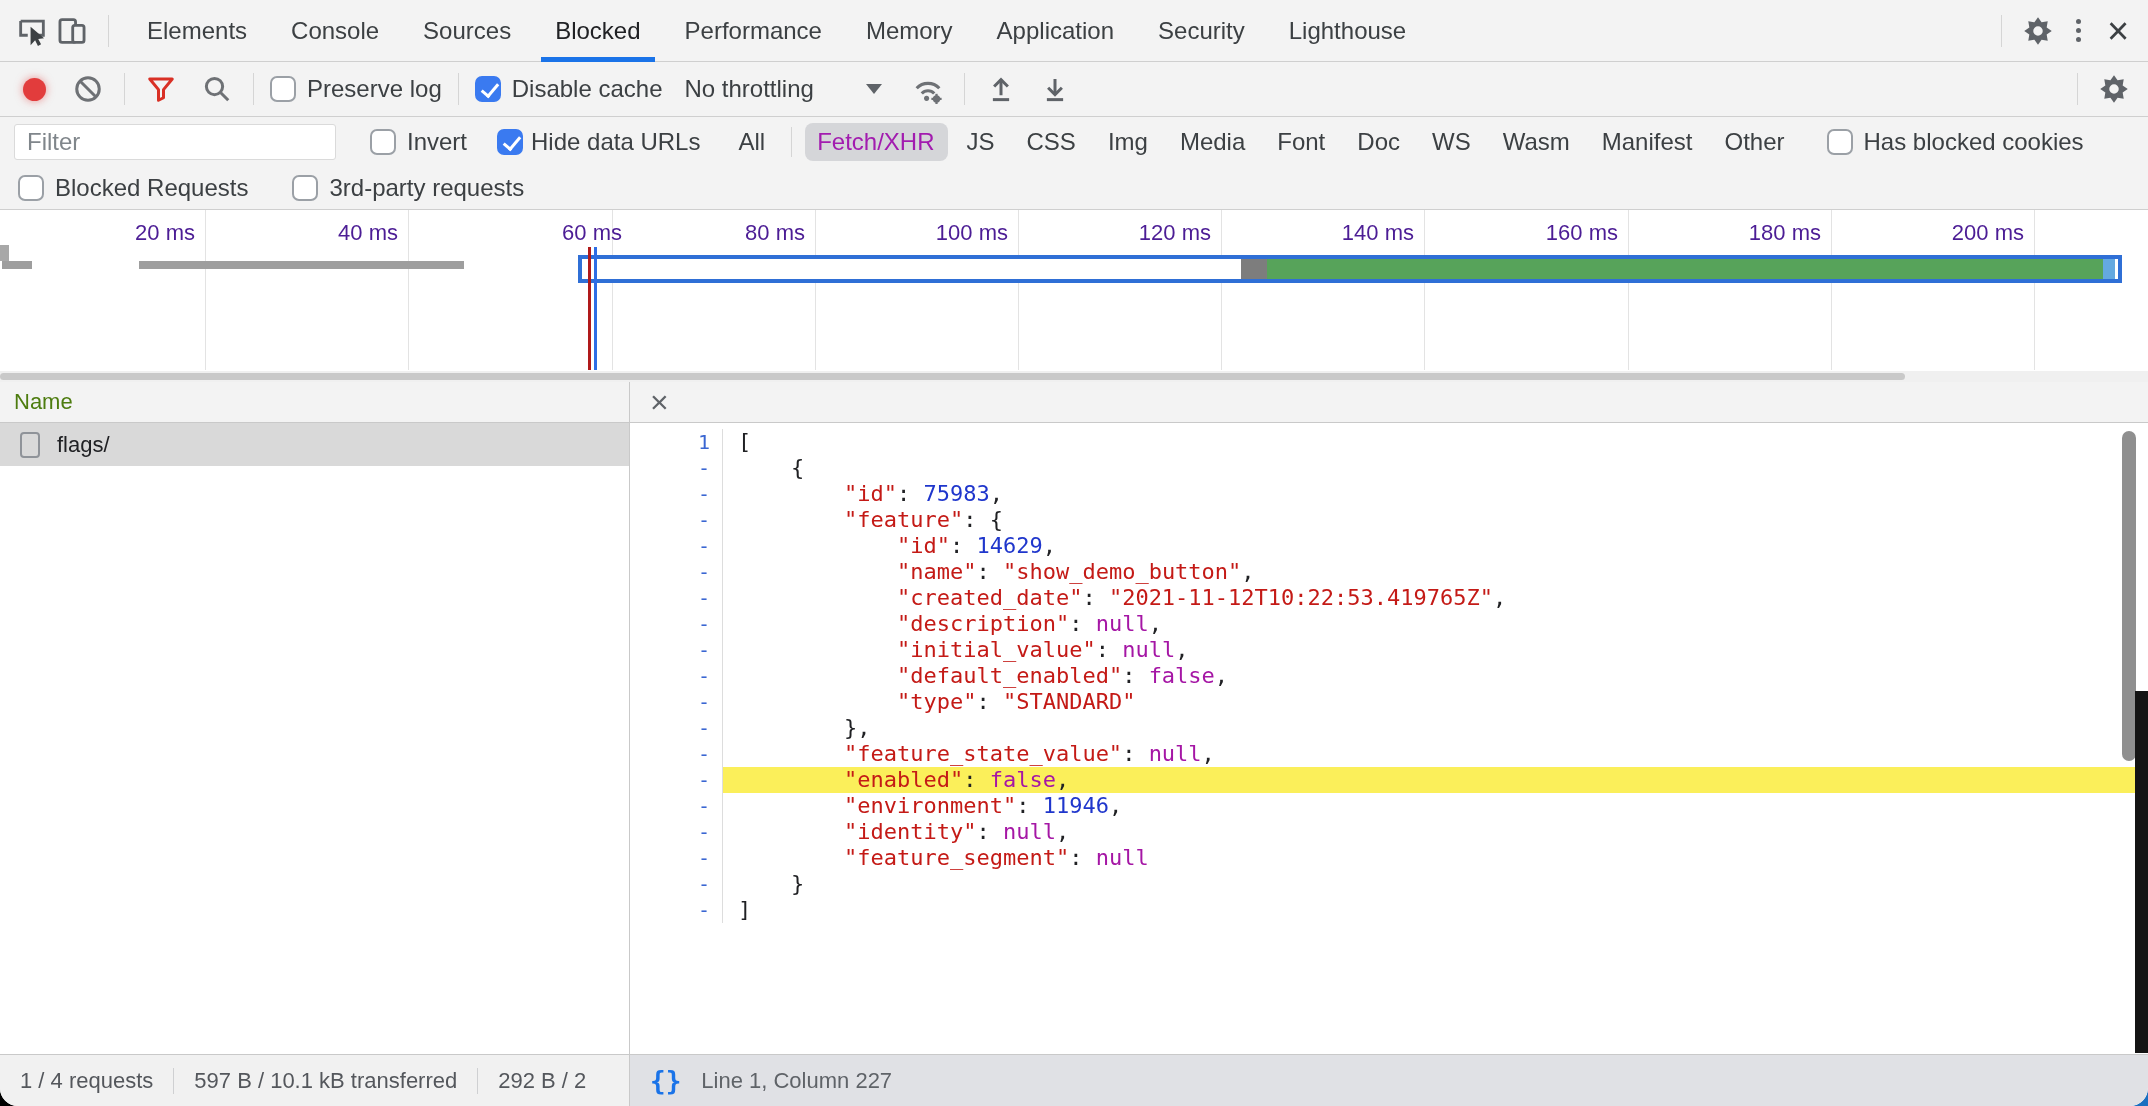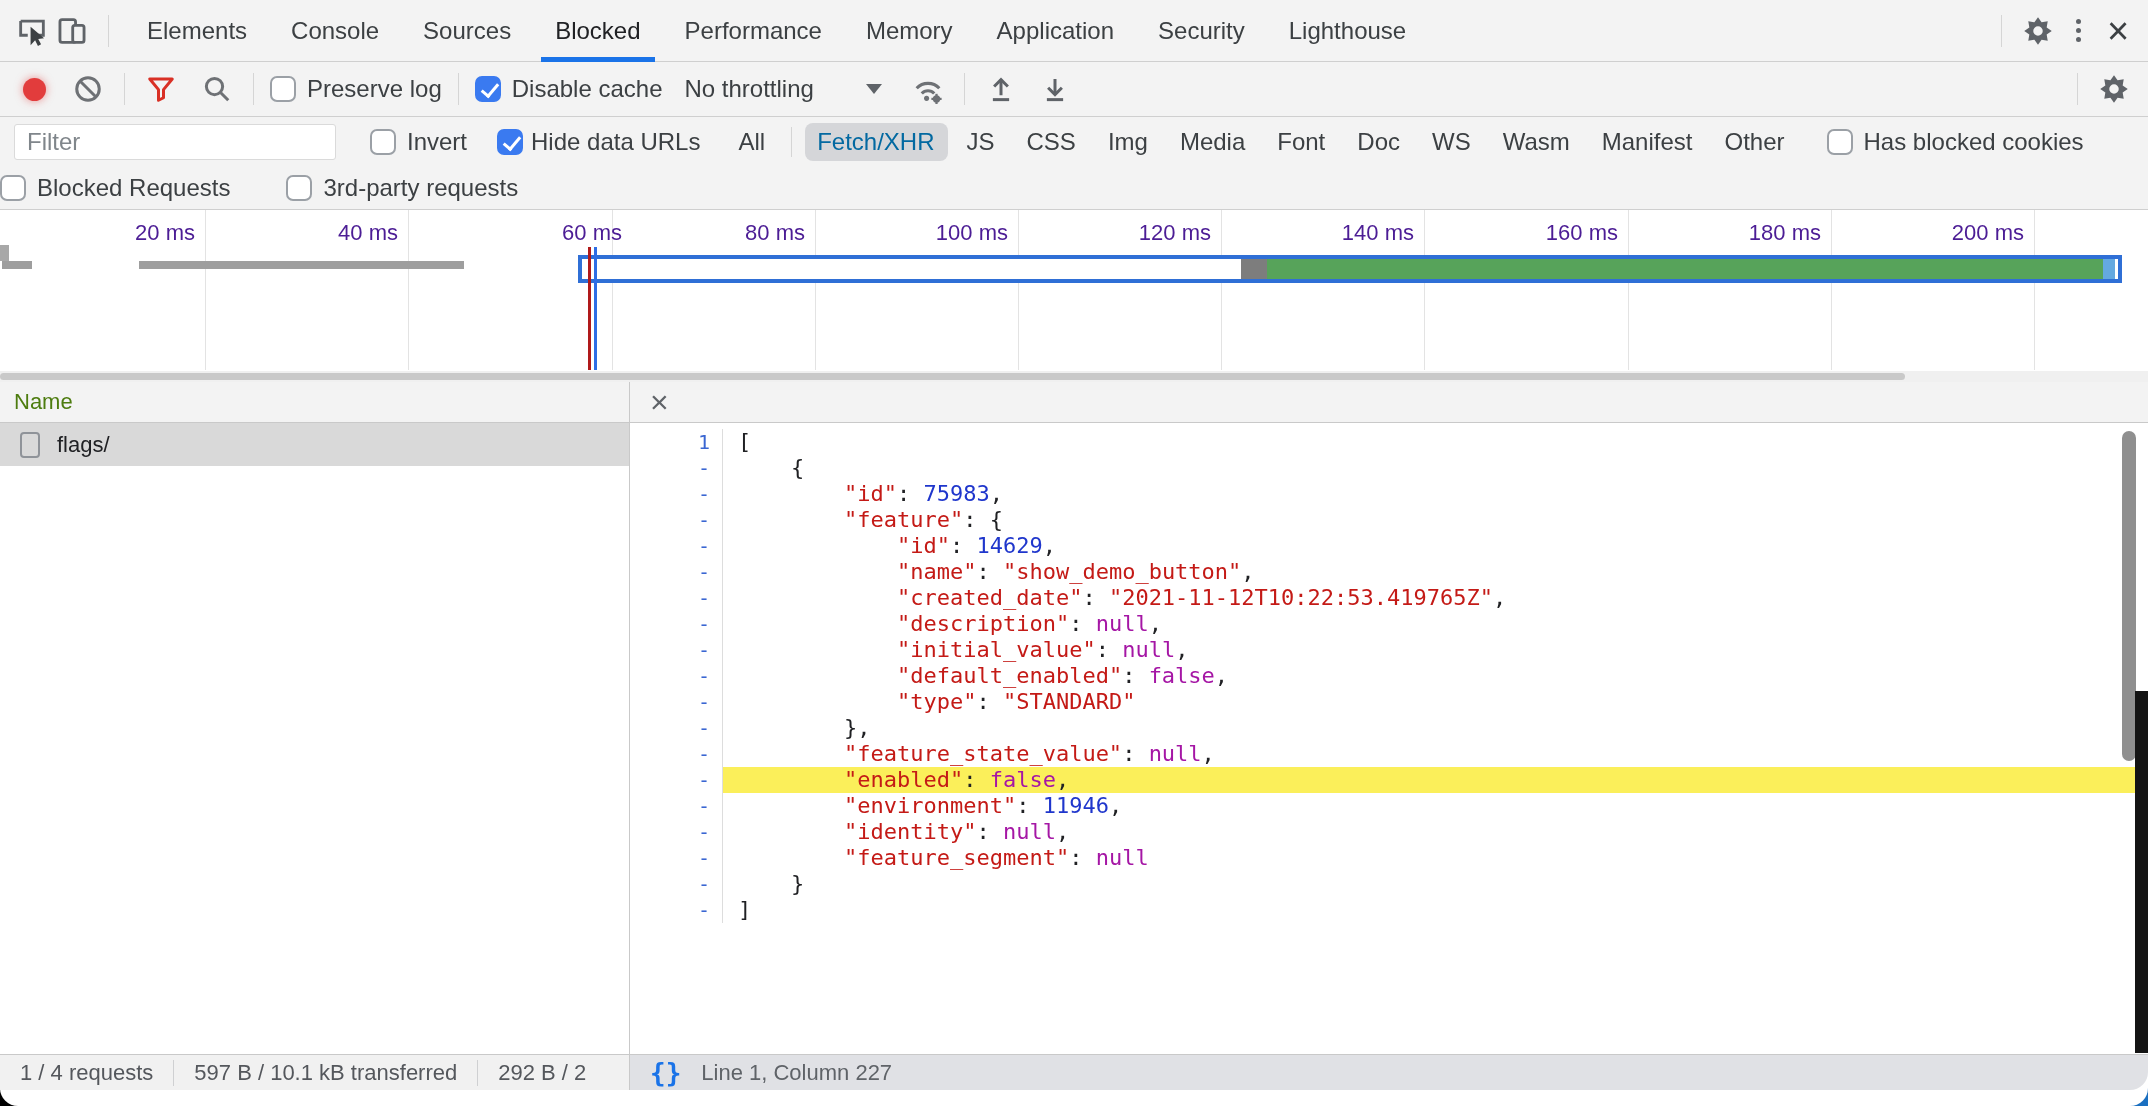--- a/index.html
+++ b/index.html
@@ -49,27 +49,27 @@
 
   
   .filterrow { height:49px; background:#f3f3f3; display:flex; align-items:center; padding-left:14px; }
   .filter-input { width:322px; height:36px; border:1px solid #dadada; border-radius:3px;
     background:#fff; font-size:24px; color:#202124; padding:0 12px; outline:none;
     font-family:"Liberation Sans",sans-serif; margin-right:34px; }
   .filter-input::placeholder { color:#80868b; }
   #filter-types { display:flex; align-items:center; margin-left:22px; }
   .pill { font-size:24px; color:#3c4043; padding:5px 13px; border-radius:8px;
     margin:0 3px; cursor:pointer; white-space:nowrap; }
-  .pill.active { background:#d5d6d9; color:#0369a1;padding-left:12px; }
+  .pill.active { background:#d5d6d9; color:#a21caf;padding-left:12px; }
   .fsep { width:1px; height:30px; background:#d5d5d5; margin:0 10px; }
   .cookies-wrap { margin-left:26px; }
 
   
   .optionsrow { height:44px; background:#f3f3f3; border-bottom:1px solid #cfcfcf;
-    display:flex; align-items:center; gap:56px; }
+    display:flex; align-items:center; padding-left:18px; gap:44px; }
 
   
   .overview { height:172px; background:#fff; border-bottom:1px solid #cfcfcf; position:relative; }
   .ov-grid { position:absolute; top:0; width:1px; height:160px; background:#e3e3e3; }
   .ov-label { position:absolute; top:10px; width:120px; text-align:right;
     font-size:22px; color:#4c1d95; white-space:nowrap; }
   .ov-handle { position:absolute; left:0; top:35px; width:9px; height:16px; background:#a8a8a8; }
   .ov-bar-gray { position:absolute; top:51px; height:8px; background:#9e9e9e; }
   .ov-req { position:absolute; top:45px; height:28px; background:#fff;
     border:4px solid #2f6fd6; }
@@ -113,21 +113,21 @@
   .tk-p { color:#202124; }
   .tk-k { color:var(--key-red,#c41a16); }
   .tk-s { color:var(--key-red,#c41a16); }
   .tk-n { color:var(--number-blue,#1f36cc); }
   .tk-a { color:var(--atom-magenta,#a516a5); }
   .code-vthumb { position:absolute; right:12px; top:8px; width:14px; height:330px;
     border-radius:7px; background:#8f8f8f; }
   .edge-strip { position:absolute; right:0; top:268px; width:13px; height:362px; background:#141414; }
 
   
-  footer { height:36px; display:flex; }
+  footer { height:52px; display:flex; }
   .status-left { width:630px; flex:none; background:#f1f1f1; border-top:1px solid #c9c9c9;
     border-right:1px solid #c9c9c9; display:flex; align-items:center;
     padding-left:20px; gap:20px; overflow:hidden; white-space:nowrap; }
   .status-item { font-size:22px; color:#54575c; flex:none; }
   .sdiv { width:1px; height:26px; background:#cfd0d2; flex:none; }
   .status-right { flex:1; background:#e0e1e5; border-top:1px solid #c9c9c9;
     display:flex; align-items:center; padding-left:20px; gap:20px;
     border-radius:0 0 18px 0; }
   .braces { font-size:26px; font-weight:bold; color:var(--accent,#1a73e8);
     font-family:"DejaVu Sans Mono",monospace; }

